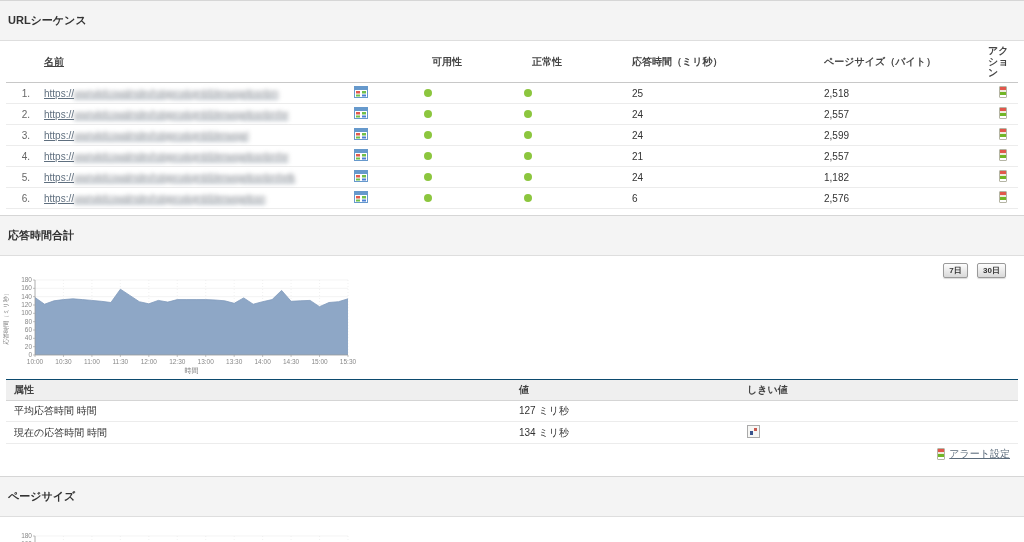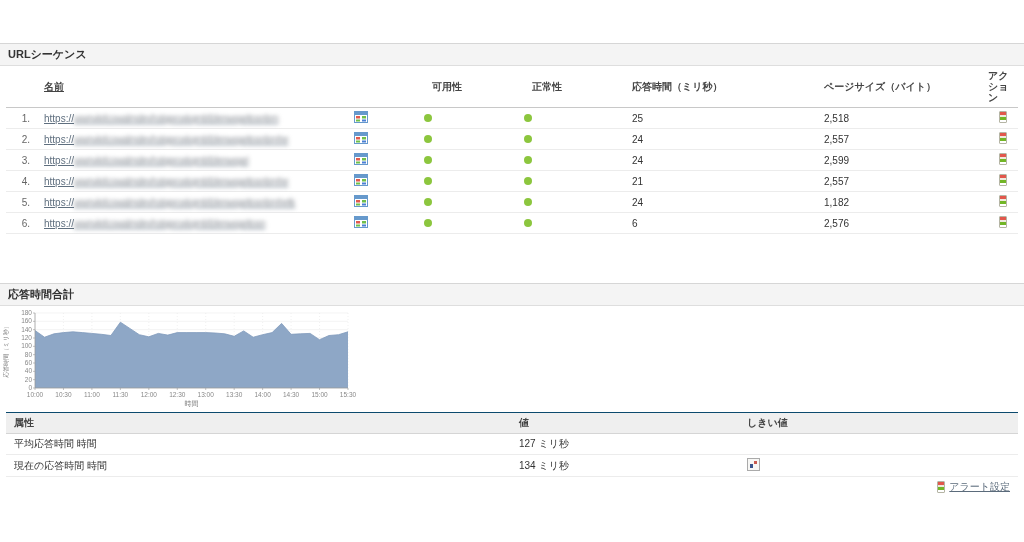--- a/index.html
+++ b/index.html
@@ -1,19 +1,19 @@
 <!DOCTYPE html>
 <html><head>
 <meta charset="utf-8">
 <style>
   html,body{margin:0;padding:0;background:#f1f1f1;font-family:"Liberation Sans",sans-serif;}
   .page{width:1024px;height:542px;background:#fff;overflow:hidden;position:relative;}
   
   .sec-h{background:#f4f4f4;border-top:1px solid #d6d6d6;border-bottom:1px solid #dedede;
-         font-size:11px;font-weight:bold;color:#333;padding:4px 8px;height:13px;line-height:13px;margin-top:43px;}
+         font-size:11px;font-weight:bold;color:#333;padding:13px 8px;height:13px;line-height:13px;}
   
   table.urltbl{border-collapse:collapse;table-layout:fixed;width:1012px;margin:0 6px;font-size:10px;color:#333;}
   table.urltbl th{font-weight:bold;color:#454545;text-align:left;vertical-align:middle;
                   border-bottom:1px solid #c8c8c8;padding:4px 0 4px 0;font-size:10px;}
   table.urltbl th.pad, table.urltbl td.pad{padding-left:16px;margin-top:31px;}
   table.urltbl th.th-action{font-size:10px;line-height:1.1;word-break:break-all;padding-right:2px;}
   table.urltbl td{border-bottom:1px solid #ececec;padding:3px 0;height:13px;vertical-align:middle;}
   td.c-num{color:#666;text-align:right;padding-right:6px !important;}
   a.url-link{color:#5f6f7f;text-decoration:underline;cursor:pointer;white-space:nowrap;}
   .blurtxt{filter:blur(2px);color:#8a8f96;letter-spacing:-0.5px;}
@@ -181,20 +181,24 @@
         <td class="pad">2,576</td>
         <td class="c-action"><span class="tl"><i class="r"></i><i class="m"></i><i class="g"></i></span></td>
       </tr>
     </tbody>
   </table>
 
   <div class="spacer6"></div>
 
   <div class="sec-h">応答時間合計</div>
 
+  <div class="btn-row">
+    <span class="pbtn">7日</span>
+    <span class="pbtn">30日</span>
+  </div>
 
   <svg class="chart" width="360" height="100" viewBox="0 0 360 100">
       <line x1="33" y1="80" x2="35" y2="80" stroke="#999" stroke-width="0.6"></line>
       <text x="32" y="82" text-anchor="end" font-size="6.5" fill="#888">0</text>
       <line x1="35" y1="71.66666666666667" x2="348" y2="71.66666666666667" stroke="#ededed" stroke-width="0.6"></line>
       <line x1="33" y1="71.66666666666667" x2="35" y2="71.66666666666667" stroke="#999" stroke-width="0.6"></line>
       <text x="32" y="73.66666666666667" text-anchor="end" font-size="6.5" fill="#888">20</text>
       <line x1="35" y1="63.33333333333333" x2="348" y2="63.33333333333333" stroke="#ededed" stroke-width="0.6"></line>
       <line x1="33" y1="63.33333333333333" x2="35" y2="63.33333333333333" stroke="#999" stroke-width="0.6"></line>
       <text x="32" y="65.33333333333333" text-anchor="end" font-size="6.5" fill="#888">40</text>

